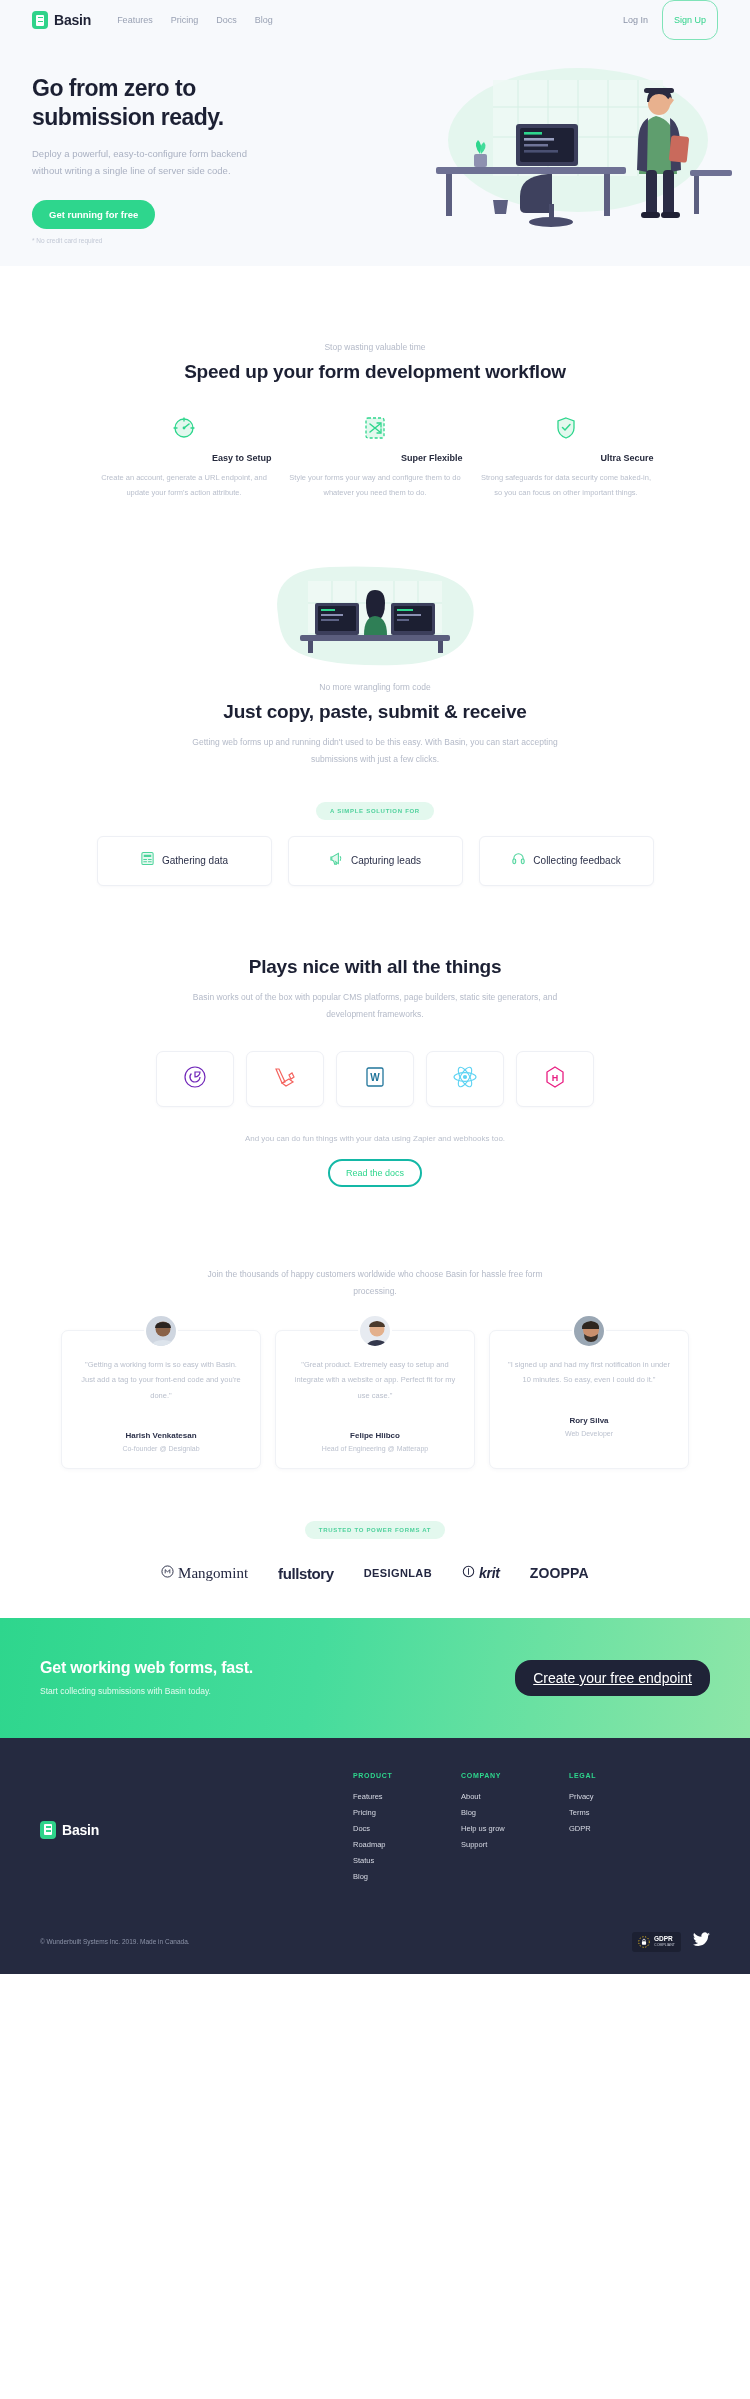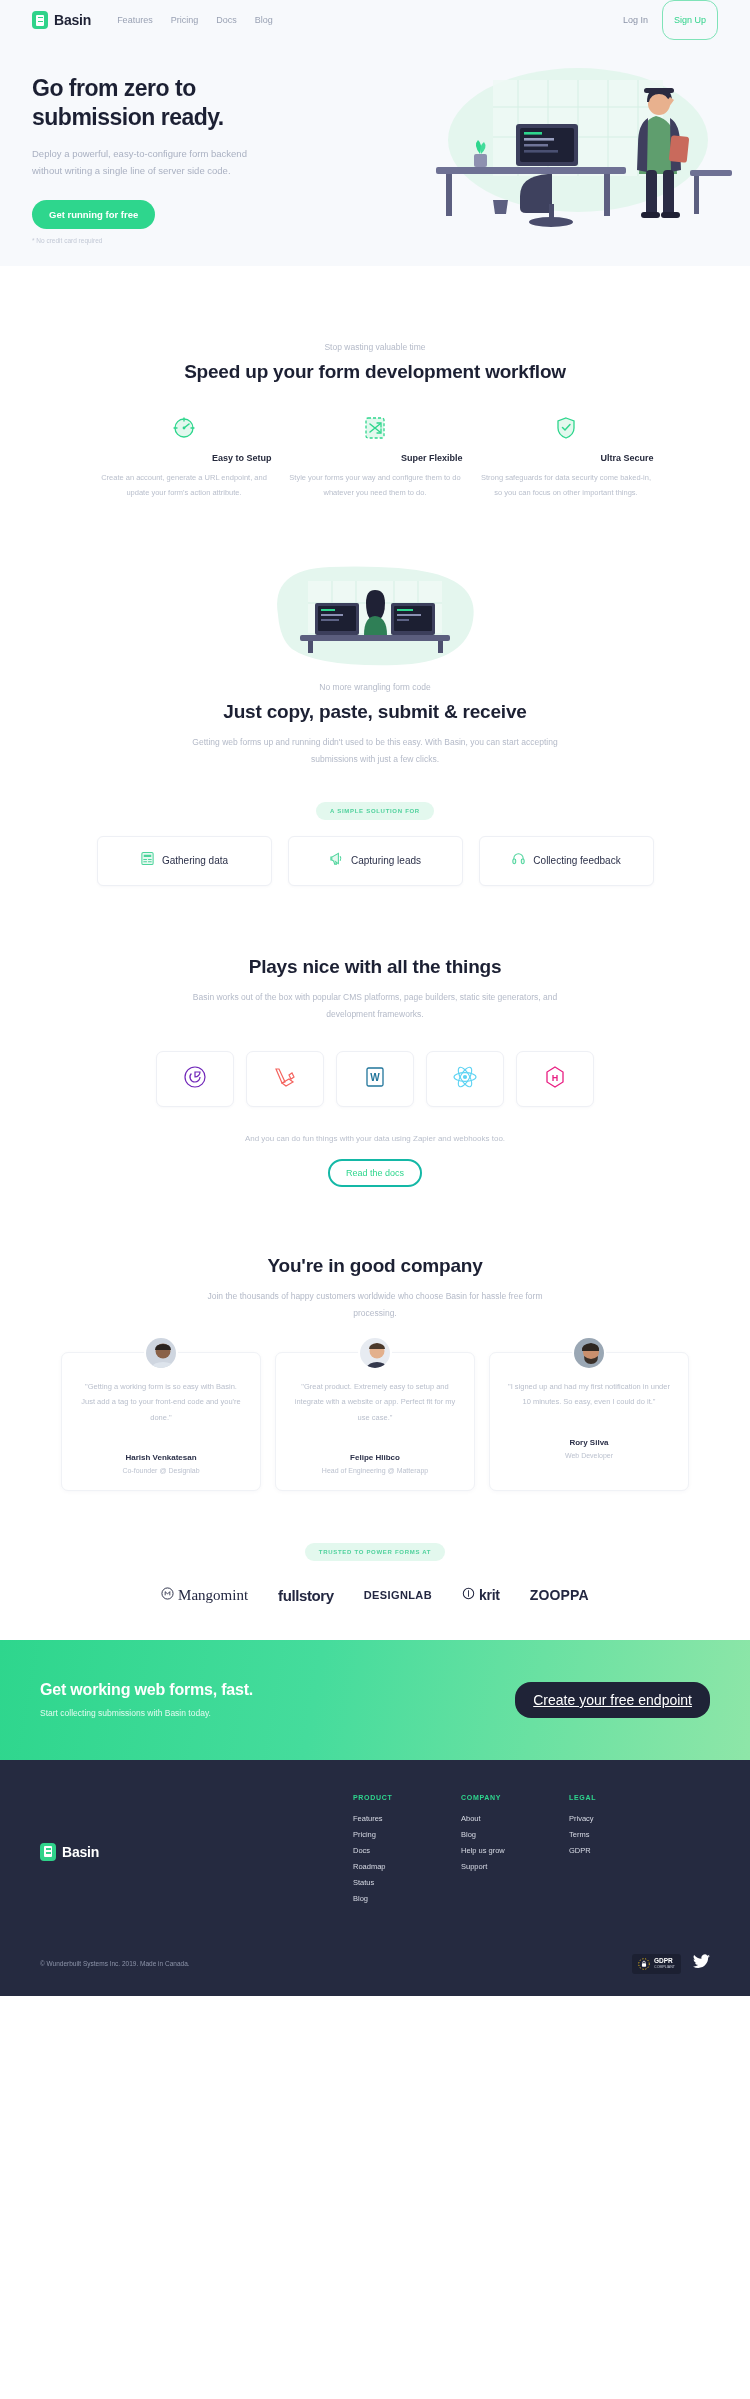--- a/index.html
+++ b/index.html
@@ -450,21 +450,20 @@
           </svg>
         </span>
       </div>
     </div>
 
     <div class="integ-note">And you can do fun things with your data using Zapier and webhooks too.</div>
     <button class="btn-outline">Read the docs</button>
   </div>
 
   <div class="testi-sec">
-    <h2 class="sec">You're in good company</h2>
     <p class="seclead">Join the thousands of happy customers worldwide who choose Basin for hassle free form processing.</p>
 
     <div class="testis">
       <div class="testi">
         <div class="avatar">
           <svg width="34" height="34" viewBox="0 0 34 34">
             <rect width="34" height="34" fill="#cfd6e0"></rect>
             <circle cx="17" cy="13" r="7.5" fill="#8a6248"></circle>
             <path d="M17 6 q8 0 8 6 l-16 0 q0 -6 8 -6z" fill="#2b2420"></path>
             <path d="M3 34 q2 -10 14 -10 q12 0 14 10z" fill="#dde4ec"></path>
@@ -519,21 +518,21 @@
         <span style="font-size:15px;font-weight:700;letter-spacing:-0.4px;">fullstory</span>
       </div>
       <div class="cust">
         <span style="font-size:11px;font-weight:700;letter-spacing:0.4px;">DESIGNLAB</span>
       </div>
       <div class="cust">
         <svg width="13" height="13" viewBox="0 0 14 14" fill="none" stroke="#232741" stroke-width="1.1">
           <circle cx="7" cy="7" r="5.6"></circle>
             <path d="M7 3.5 v7" stroke-width="1"></path>
         </svg>
-        <span style="font-size:14px;font-weight:700;letter-spacing:-0.3px;">krit</span>
+        <span style="font-size:14px;font-weight:700;letter-spacing:-0.3px;font-style:italic;">krit</span>
       </div>
       <div class="cust">
         <span style="font-size:14px;font-weight:700;letter-spacing:0.2px;">ZOOPPA</span>
       </div>
     </div>
   </div>
 
   <div class="cta-band">
     <div class="cta-left">
       <h2>Get working web forms, fast.</h2>

